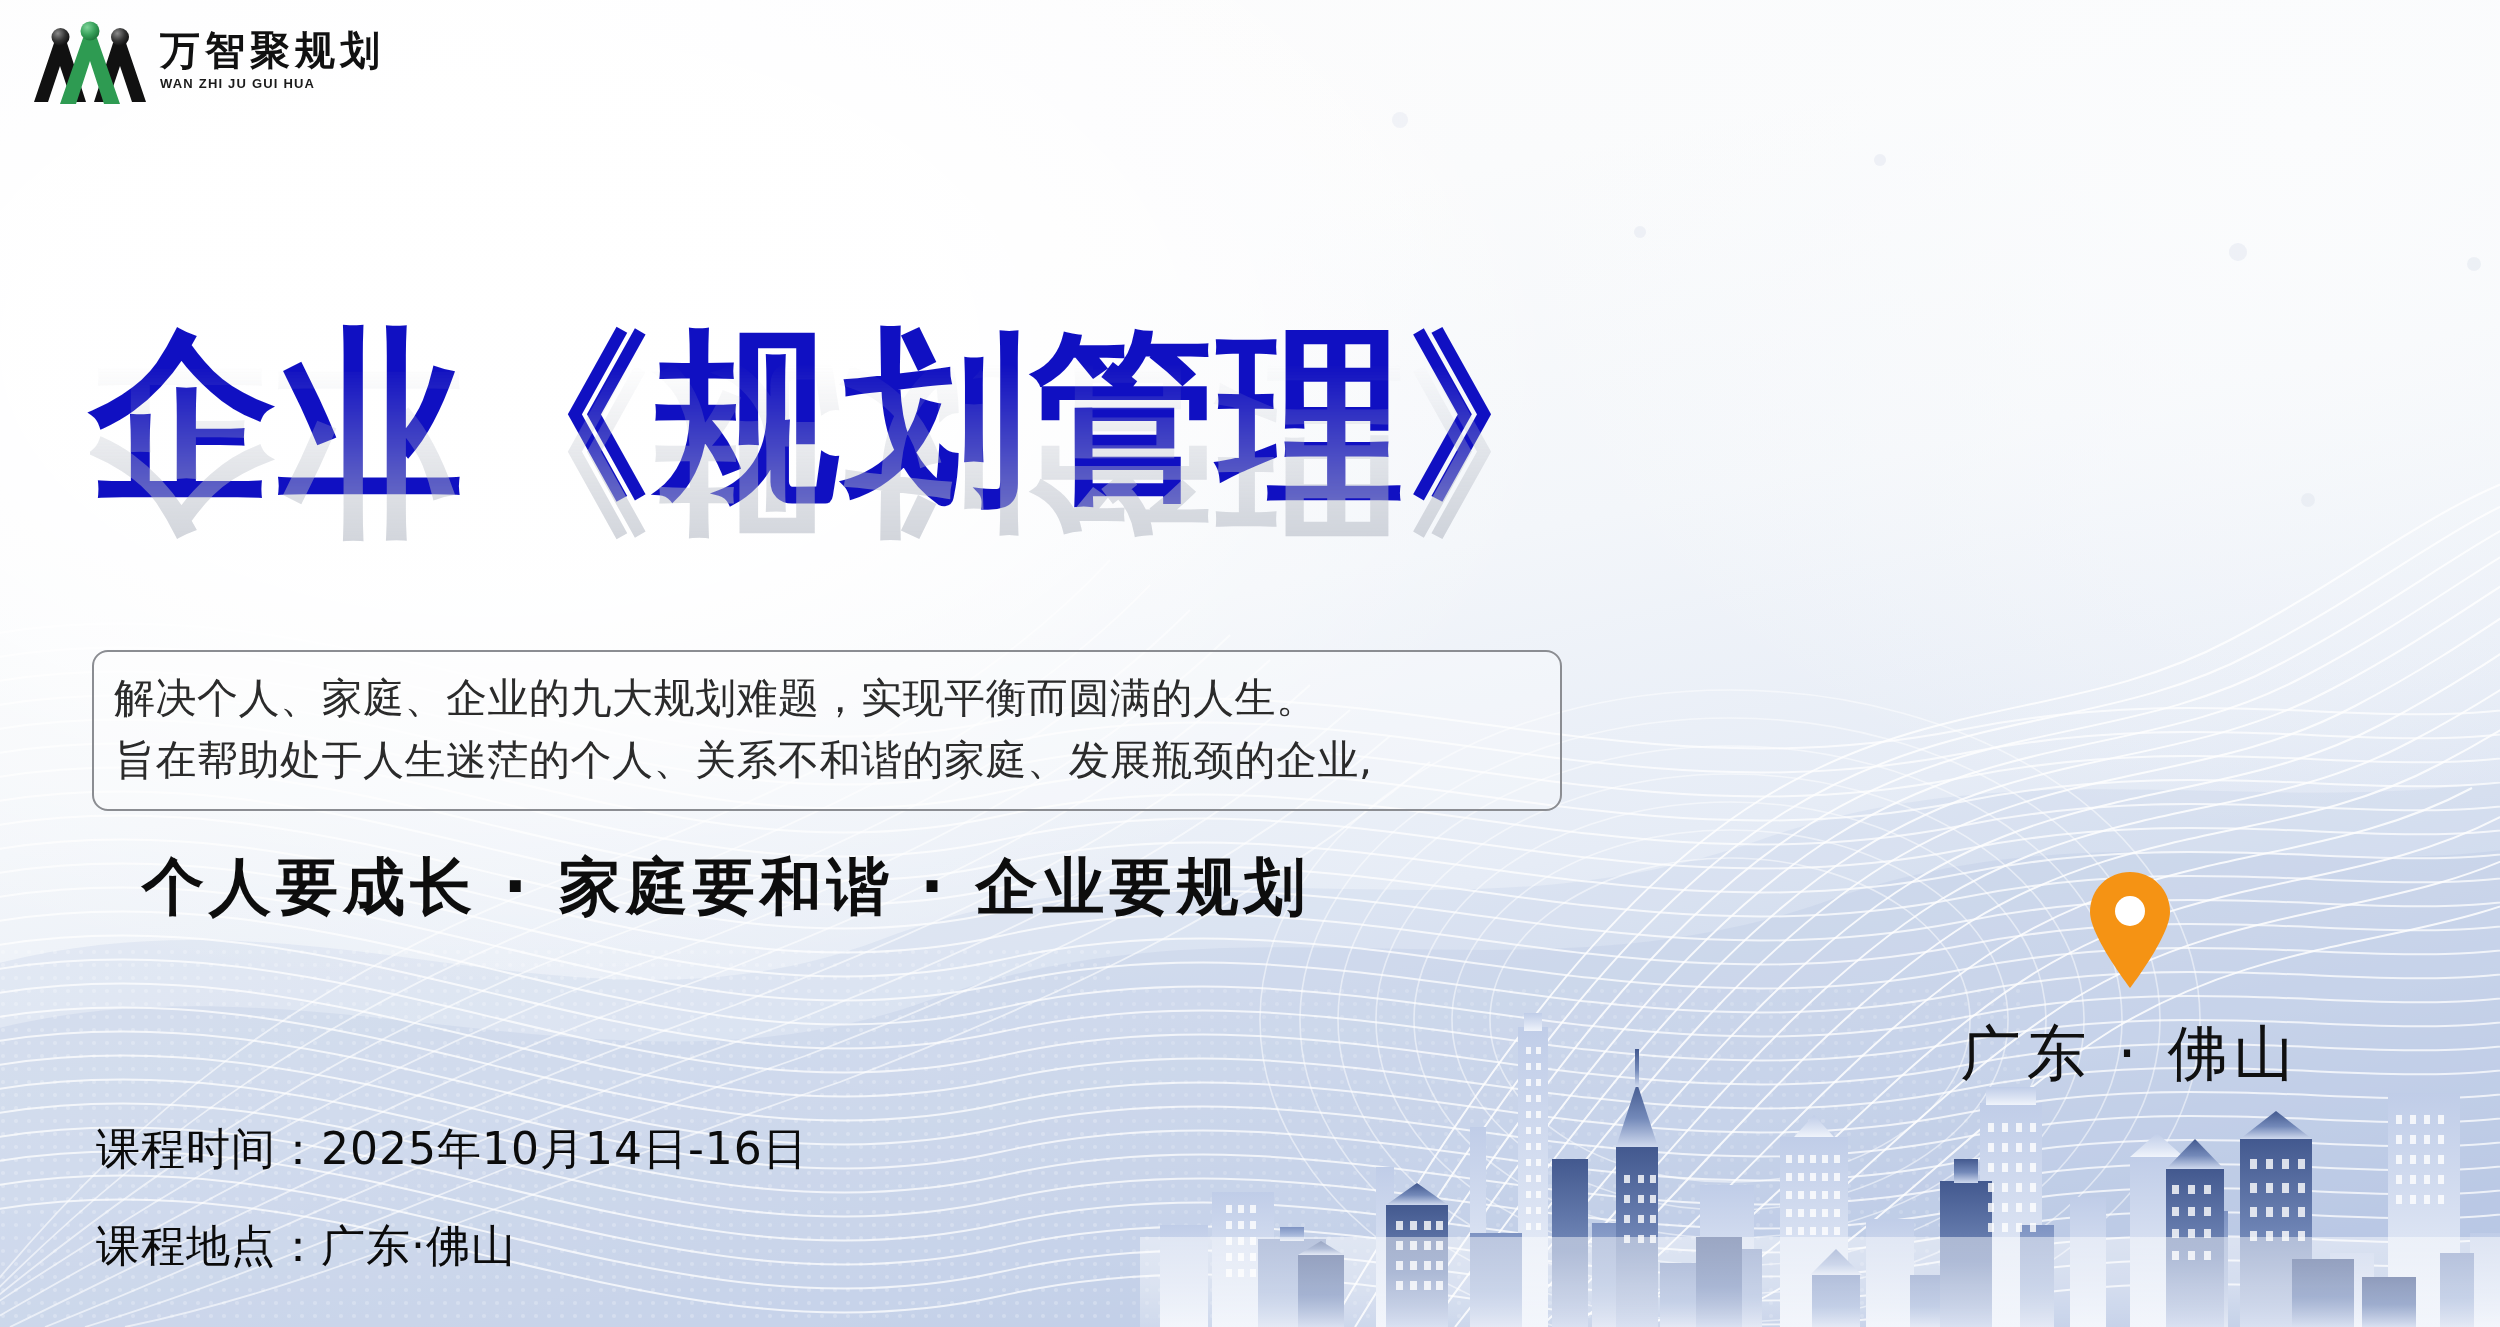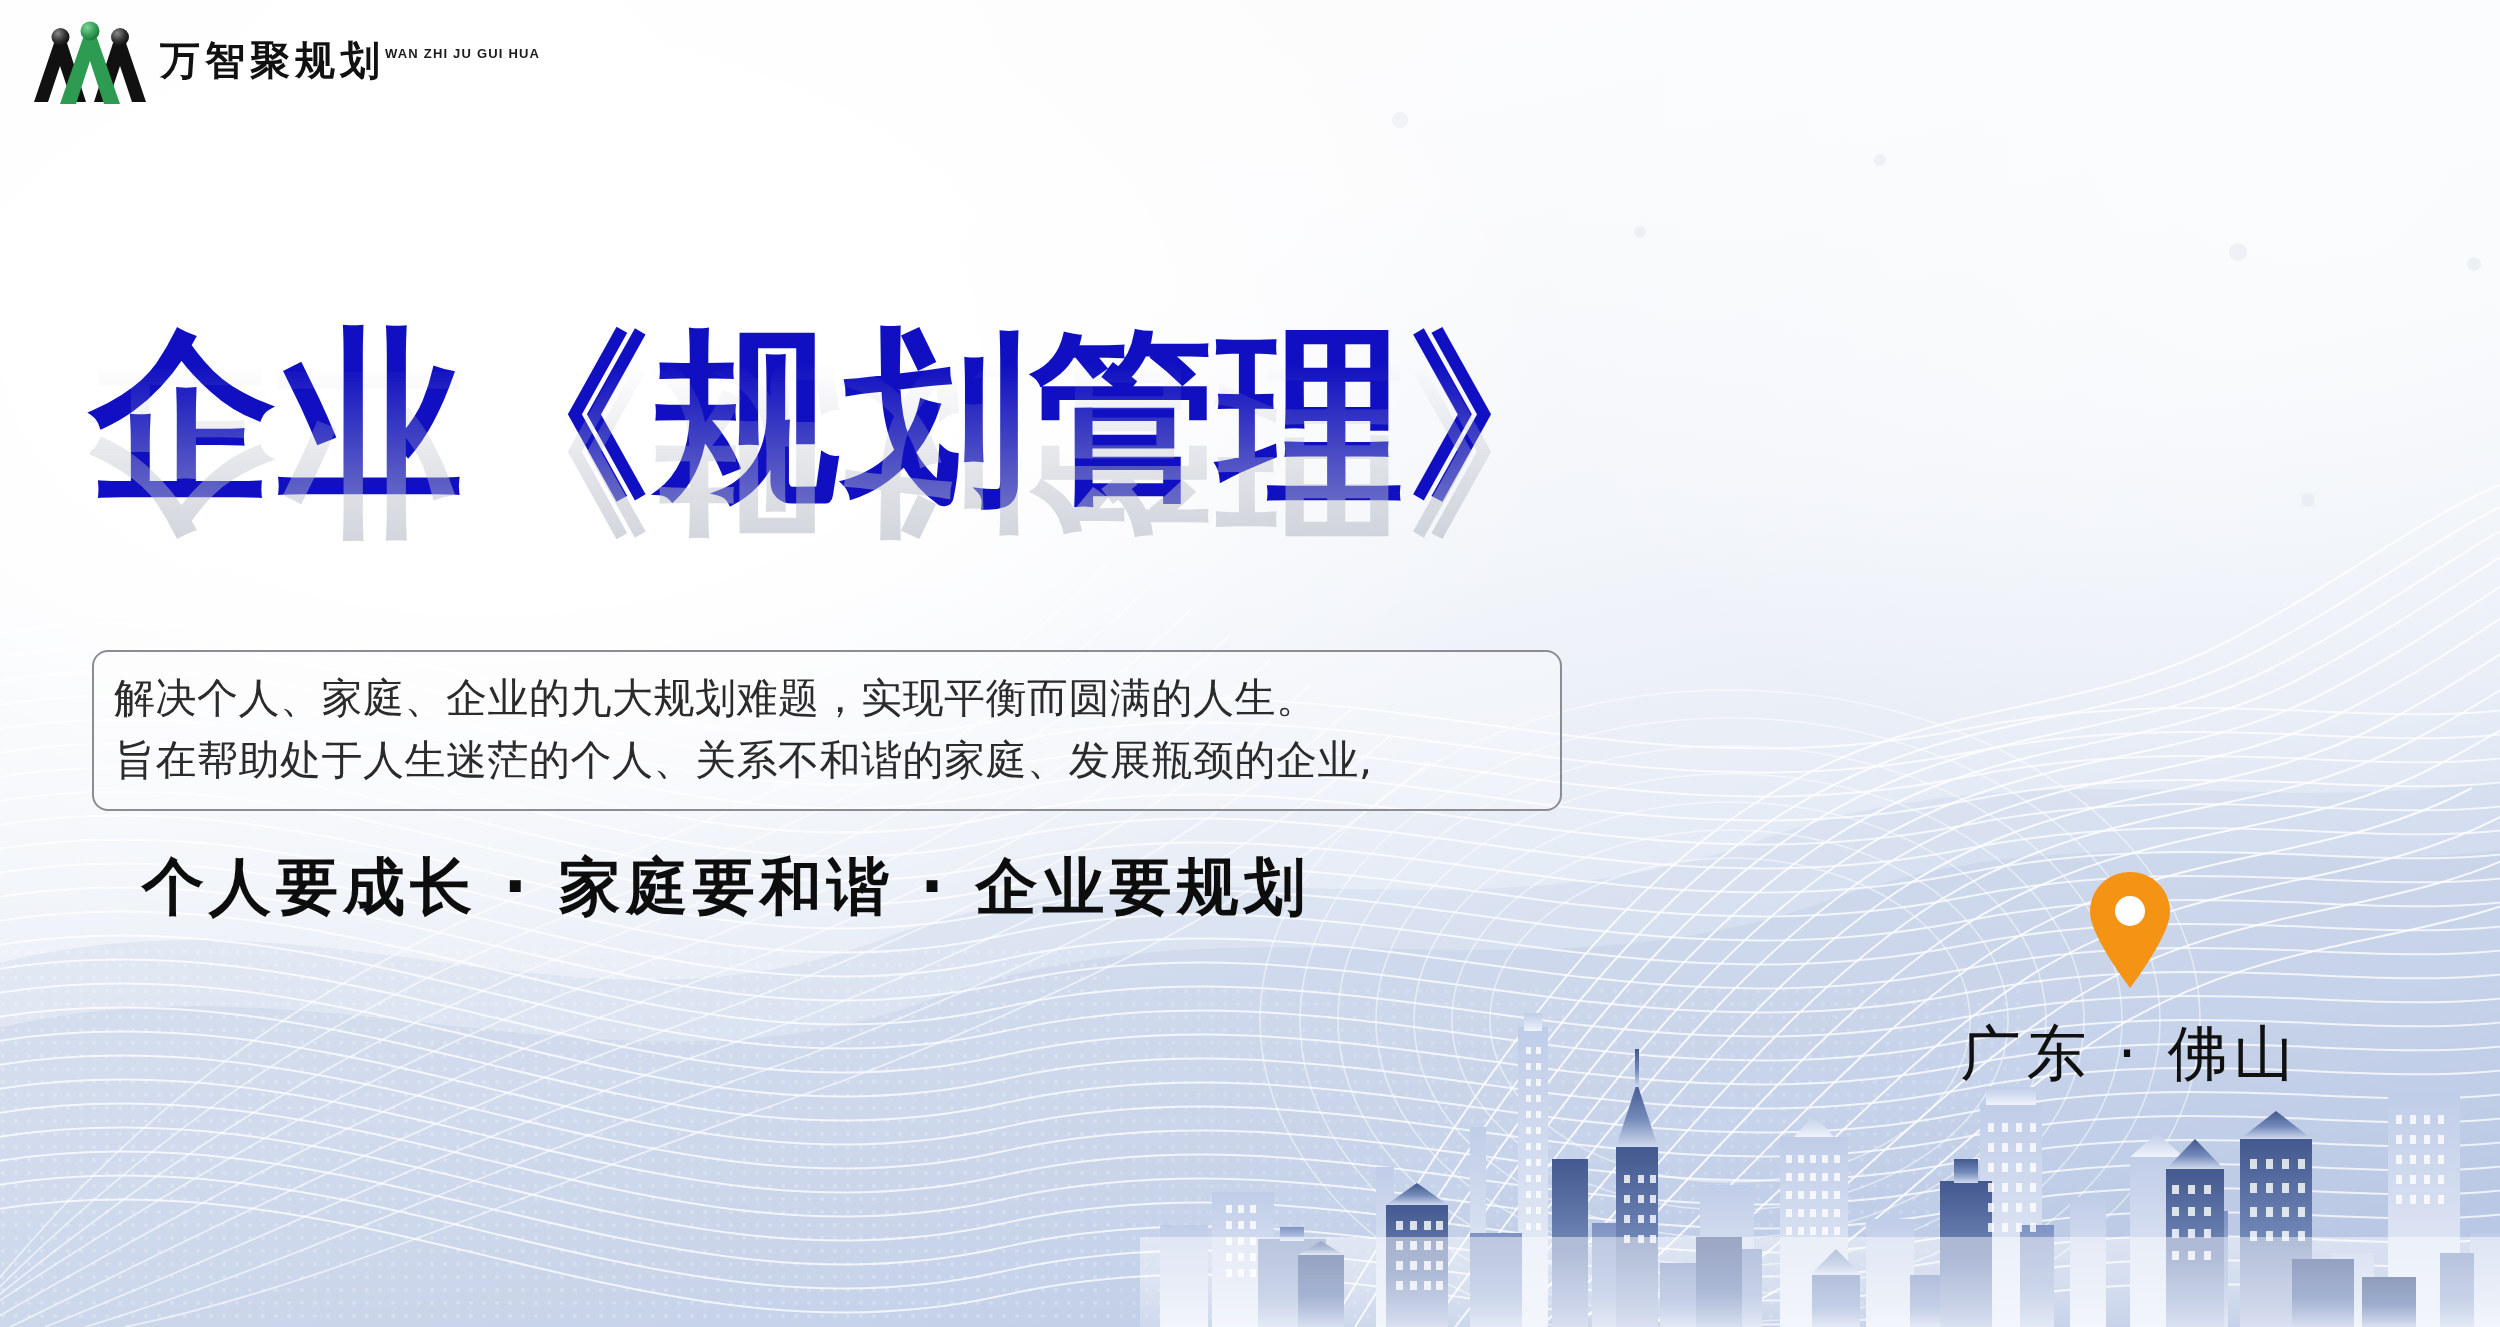--- a/index.html
+++ b/index.html
@@ -23,21 +23,21 @@
   .haze{
     position:absolute;left:0;top:0;width:1750px;height:1020px;
     background:radial-gradient(ellipse 1100px 640px at 28% 34%,
        rgba(255,255,255,.96) 0%,rgba(255,255,255,.88) 42%,rgba(255,255,255,.35) 72%,rgba(255,255,255,0) 100%);
     pointer-events:none;
   }
 
   
   .logo{position:absolute;left:34px;top:14px;display:flex;align-items:center;gap:14px;}
   .logo-mark{width:112px;height:92px;display:block;}
-  .logo-text{display:flex;flex-direction:row;justify-content:center;line-height:1;}
+  .logo-text{display:flex;flex-direction:column;justify-content:center;line-height:1;}
   .logo-cn{
     font-family:"DejaVu Serif","Liberation Serif",serif;
     font-size:40px;font-weight:700;color:#111;letter-spacing:5px;
     white-space:nowrap;
   }
   .logo-en{
     font-size:13px;font-weight:700;color:#1b1b1b;letter-spacing:1.2px;
     margin-top:7px;white-space:nowrap;
   }
 
@@ -534,14 +534,18 @@
   <div class="tagline">个人要成长 · 家庭要和谐 · 企业要规划</div>
 
   <div class="locblock">
     <svg class="pin" width="92" height="120" viewBox="0 0 92 120" xmlns="http://www.w3.org/2000/svg">
       <path d="M46 118 C 46 118, 6 66, 6 42 C 6 19, 24 2, 46 2 C 68 2, 86 19, 86 42 C 86 66, 46 118, 46 118 Z" fill="#f59314"></path>
       <circle cx="46" cy="41" r="15" fill="#ffffff"></circle>
     </svg>
     <div class="loc-label">广东 · 佛山</div>
   </div>
 
+  <div class="footer">
+    <div>课程时间：2025年10月14日-16日</div>
+    <div>课程地点：广东·佛山</div>
+  </div>
 
 </div>
 
 </body></html>

